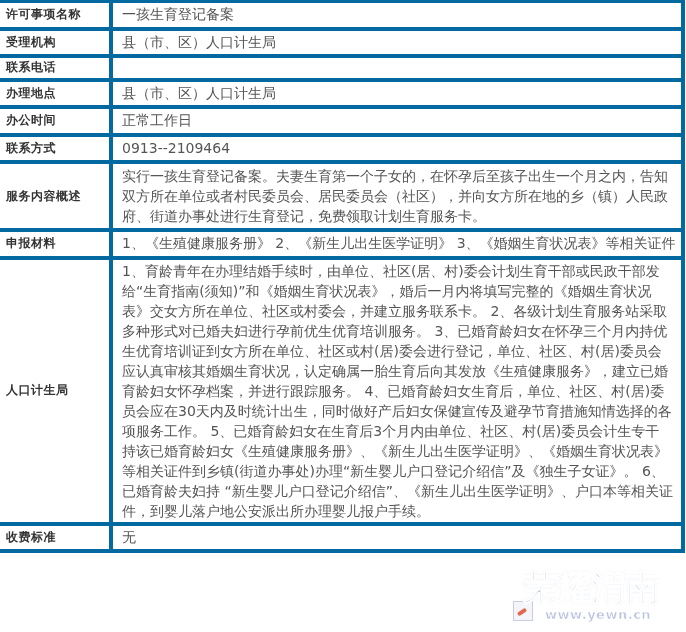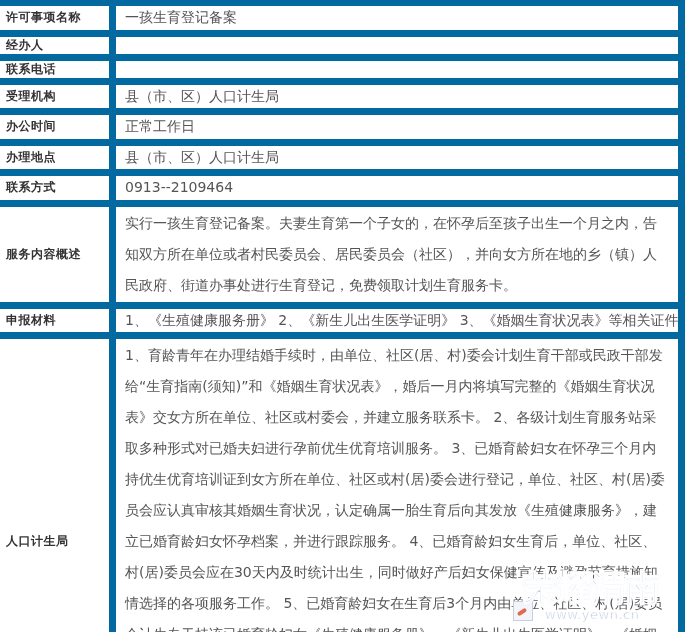--- a/index.html
+++ b/index.html
@@ -1,62 +1,58 @@
 <!DOCTYPE html>
 <html><head>
 <meta charset="utf-8">
 <style>
   html, body { margin:0; padding:0; background:#ffffff; }
   body { width:686px; height:632px; overflow:hidden; position:relative;
          font-family:"DejaVu Sans", "Liberation Sans", sans-serif; }
   table.info { border-collapse:collapse; width:685px; table-layout:fixed; position:absolute; left:0; top:-1px; }
-  table.info td { border:7px solid #0369a1; padding:0; vertical-align:middle; }
+  table.info td { border:4px solid #0369a1; padding:0; vertical-align:middle; }
   table.info tr td:first-child { border-left:none; }
   td.label { width:103px; padding-left:6px !important; font-size:12px; font-weight:bold; color:#333;
              letter-spacing:0.5px; white-space:nowrap; }
   td.value { padding-left:9px !important; padding-right:8px !important; font-size:14px; color:#555; line-height:23.5px; }
   tr.r { height:23.5px; }
-  td.value.multi { line-height:31px; padding-top:1px !important; padding-bottom:1px !important; }
+  td.value.multi { line-height:20px; padding-top:1px !important; padding-bottom:1px !important; }
   .watermark { position:absolute; left:513px; top:565px; width:156px; height:62px; pointer-events:auto;text-align:right; }
   .wm-main { position:absolute; left:10px; top:0; font-size:35px; font-weight:bold; color:#b9c3e0;
              letter-spacing:-1px; -webkit-text-stroke:1px #ffffff; text-shadow:0 0 2px #dfe4f3; white-space:nowrap; }
-  .wm-url { position:absolute; left:32px; top:42px; font-size:13px; font-weight:normal; color:#b9c3e0;
+  .wm-url { position:absolute; left:32px; top:42px; font-size:13px; font-weight:bold; color:#b9c3e0;
             -webkit-text-stroke:0.5px #ffffff; white-space:nowrap; letter-spacing:0.5px; }
   .wm-logo { position:absolute; left:0; top:36px; width:18px; height:18px; border:1px solid #c8cee0; background:#f4f5fa; }
   .wm-logo::after { content:""; position:absolute; left:3px; top:8px; width:10px; height:4px; background:#e06a50;
                     transform:rotate(-35deg); border-radius:2px; }
 </style>
 </head>
 <body>
 
 <table class="info">
   <tbody>
       <tr class="r">
     <td class="label">许可事项名称</td>
     <td class="value">一孩生育登记备案</td>
   </tr>
   <tr class="r">
-    <td class="label">经办人</td>
-    <td class="value"></td>
+    <td class="label">受理机构</td>
+    <td class="value">县（市、区）人口计生局</td>
   </tr>
   <tr class="r">
     <td class="label">联系电话</td>
     <td class="value"></td>
   </tr>
   <tr class="r">
-    <td class="label">受理机构</td>
+    <td class="label">办理地点</td>
     <td class="value">县（市、区）人口计生局</td>
   </tr>
   <tr class="r">
     <td class="label">办公时间</td>
     <td class="value">正常工作日</td>
-  </tr>
-  <tr class="r">
-    <td class="label">办理地点</td>
-    <td class="value">县（市、区）人口计生局</td>
   </tr>
   <tr class="r">
     <td class="label">联系方式</td>
     <td class="value">0913--2109464</td>
   </tr>
   <tr style="height:68px;">
     <td class="label">服务内容概述</td>
     <td class="value multi">实行一孩生育登记备案。夫妻生育第一个子女的，在怀孕后至孩子出生一个月之内，告知双方所在单位或者村民委员会、居民委员会（社区），并向女方所在地的乡（镇）人民政府、街道办事处进行生育登记，免费领取计划生育服务卡。</td>
   </tr>
   <tr class="r">

